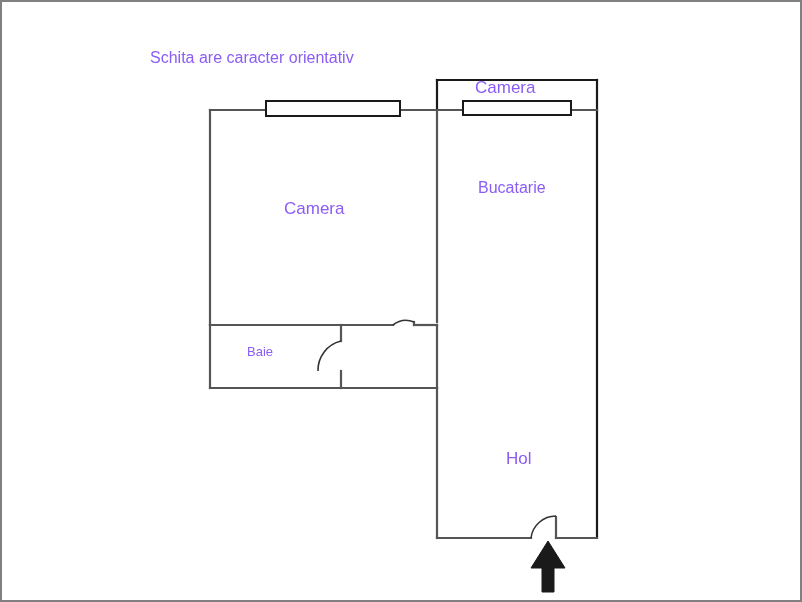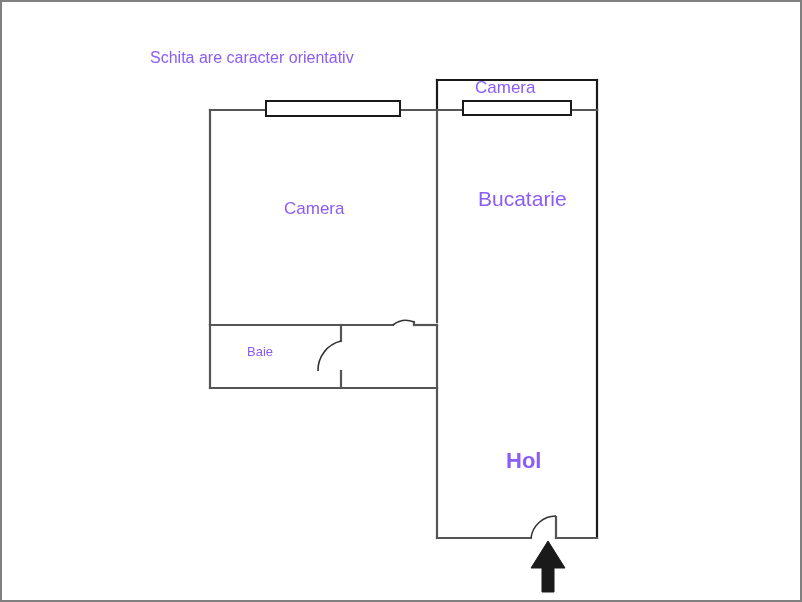--- a/index.html
+++ b/index.html
@@ -47,39 +47,38 @@
     top: 50px;
     font-size: 16px;
   }
   #label-camera {
     left: 284px;
     top: 200px;
     font-size: 17px;
   }
   #label-bucatarie {
     left: 478px;
-    top: 188px;
-    font-size: 21px;
+    top: 180px;
+    font-size: 16px;
     text-align: right;
   }
   #label-balcon {
     left: 475px;
     top: 79px;
     font-size: 17px;
   }
   #label-baie {
     left: 247px;
     top: 345px;
     font-size: 13px;
   }
   #label-hol {
     left: 506px;
     top: 450px;
-    font-size: 22px;
-    font-weight: bold;
+    font-size: 17px;
   }
 </style>
 </head>
 <body>
 
 <div id="plan-root">
 
   <svg id="plan-svg" width="802" height="602" viewBox="0 0 802 602">
 
     <g stroke="#1a1a1a" stroke-width="2.2" fill="none" stroke-linecap="square">

